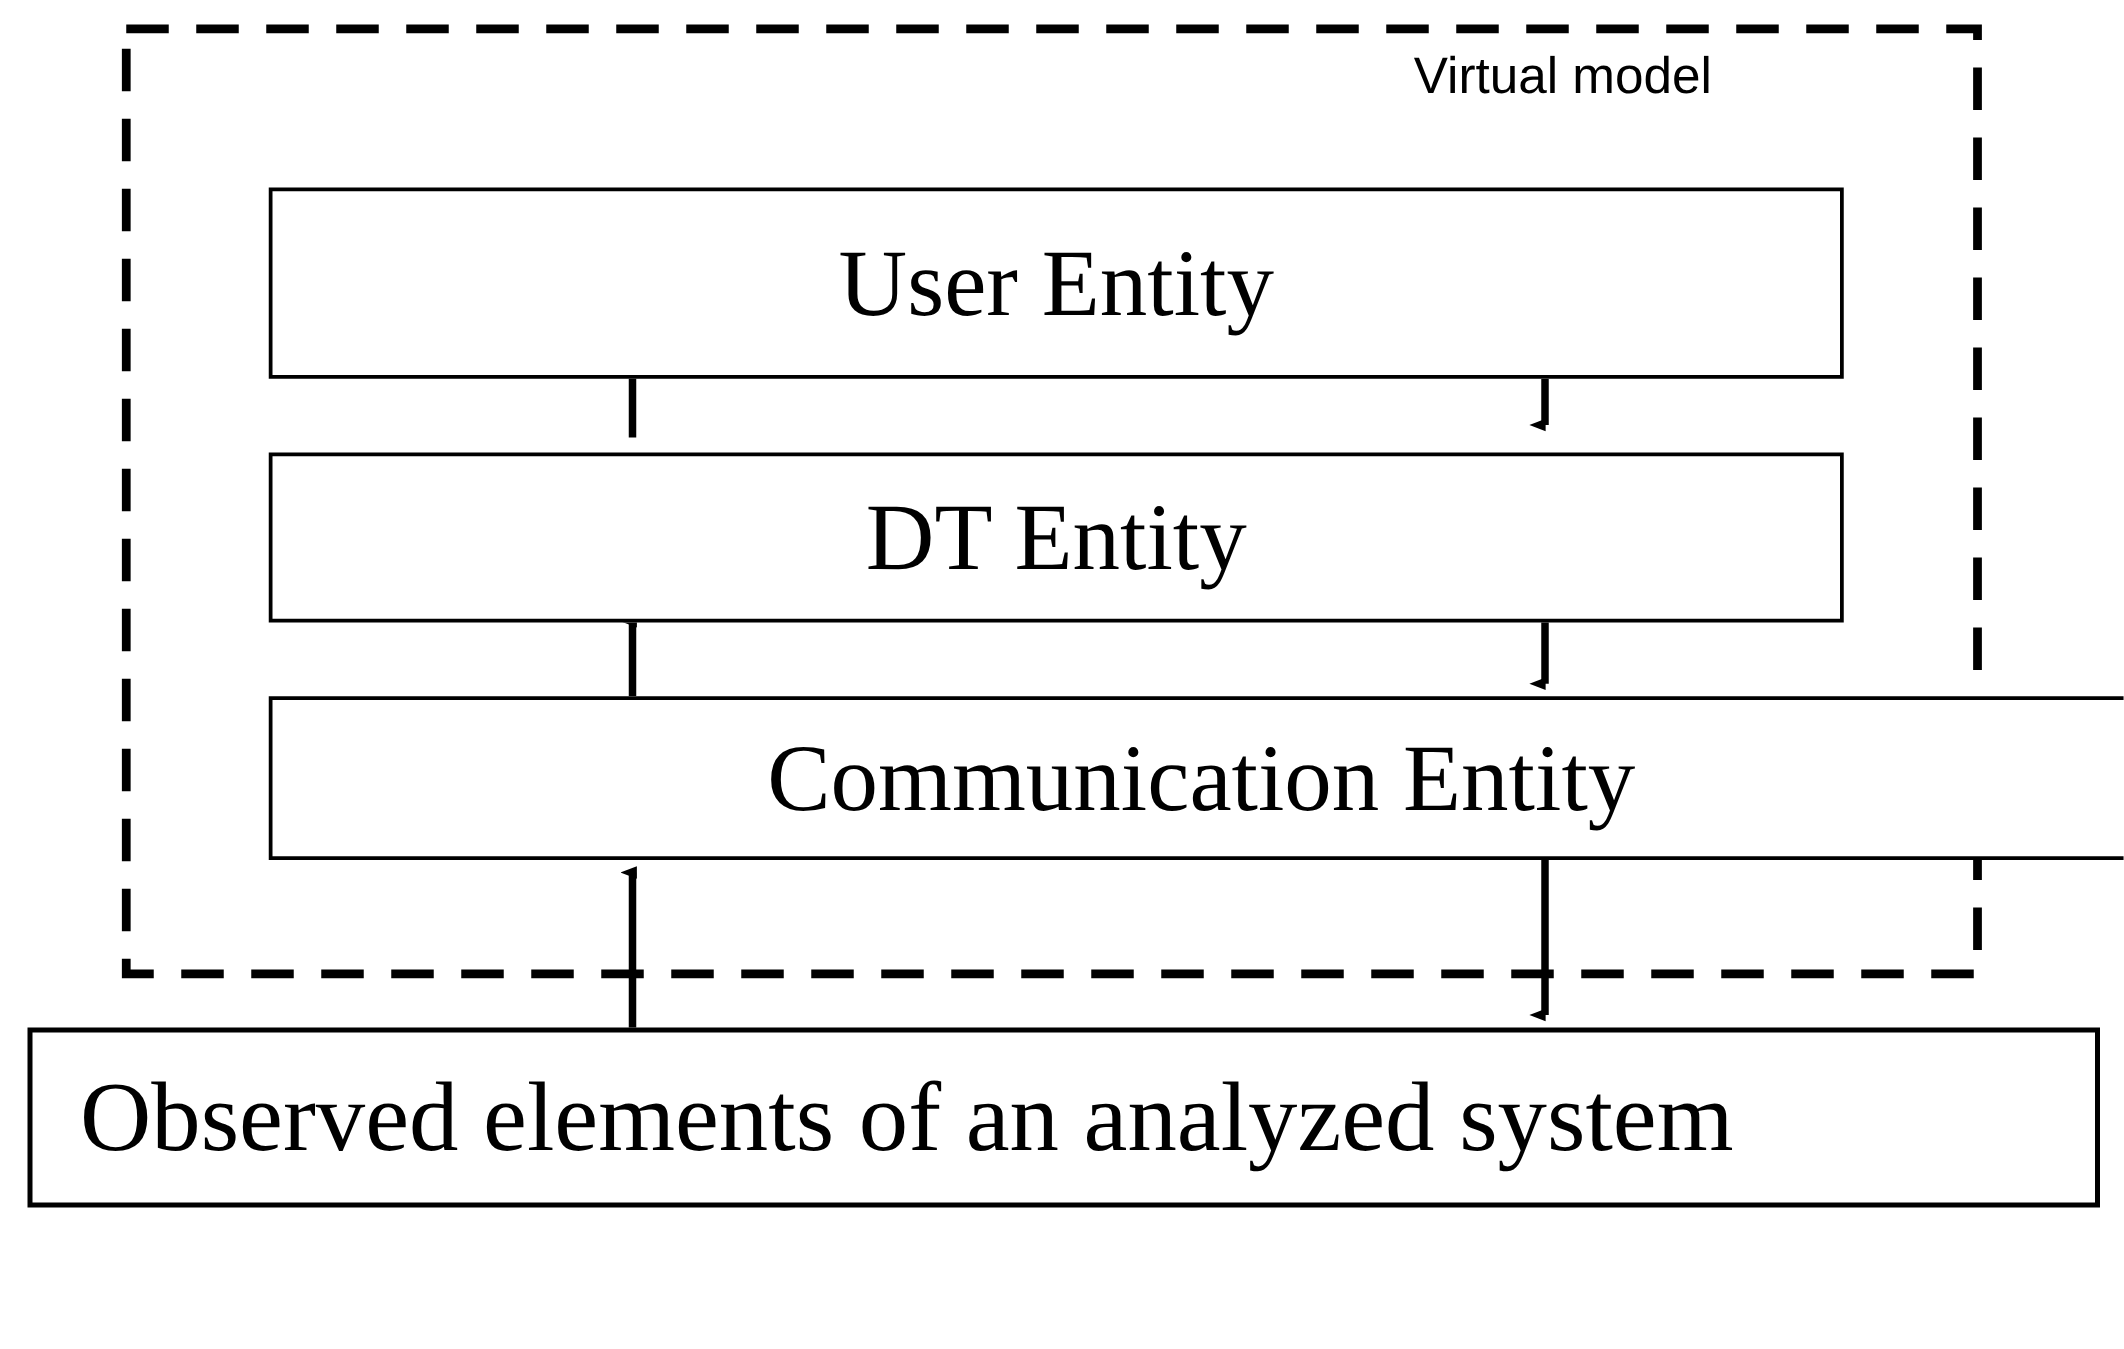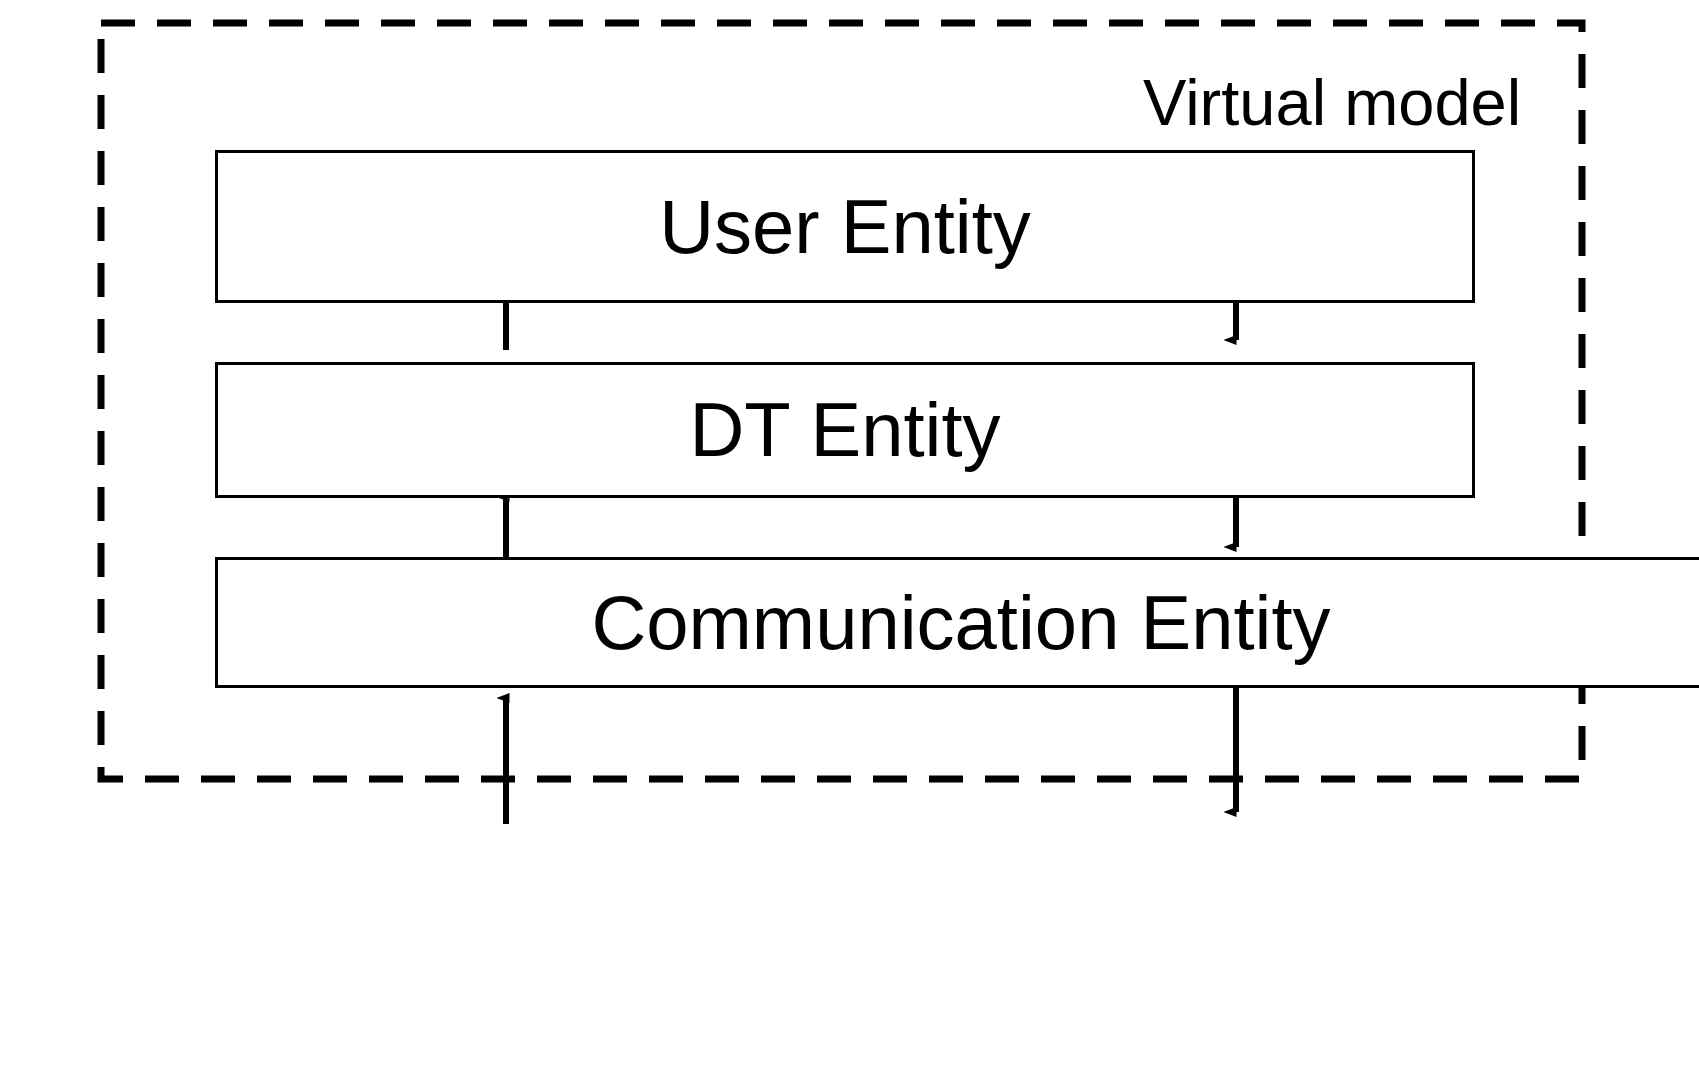--- a/index.html
+++ b/index.html
@@ -27,21 +27,21 @@
   .entity-box {
     position: absolute;
     box-sizing: border-box;
     border: 3px solid #000000;
     background: #ffffff;
     display: flex;
     align-items: center;
     justify-content: center;
   }
   .entity-label {
-    font-family: Liberation Sans, sans-serif;
+    font-family: Liberation Serif, serif;
     font-weight: 400;
     color: #000000;
     line-height: 1;
     white-space: nowrap;
   }
   #box-user {
     left: 215px;
     top: 150px;
     width: 1260px;
     height: 153px;
@@ -76,23 +76,22 @@
   .caption {
     position: absolute;
     font-family: "Liberation Sans", sans-serif;
     font-weight: 400;
     color: #000000;
     white-space: nowrap;
     line-height: 1;
   }
   #label-virtual-model {
     left: 1131px;
-    top: 70px;
-    font-size: 65px;
-    margin-left: 12px;
+    top: 40px;
+    font-size: 41px;
   }
   #label-physical-system {
     left: 1069px;
     top: 913px;
     font-size: 49px;
   }
 </style>
 </head>
 <body>
 
@@ -130,15 +129,18 @@
   </div>
 
   <div class="entity-box" id="box-dt">
     <span class="entity-label">DT Entity</span>
   </div>
 
   <div class="entity-box" id="box-communication">
     <span class="entity-label">Communication Entity</span>
   </div>
 
+  <div class="entity-box" id="box-physical">
+    <span class="entity-label">Observed elements of an analyzed system</span>
+  </div>
 
 
 </div>
 
 </body></html>

